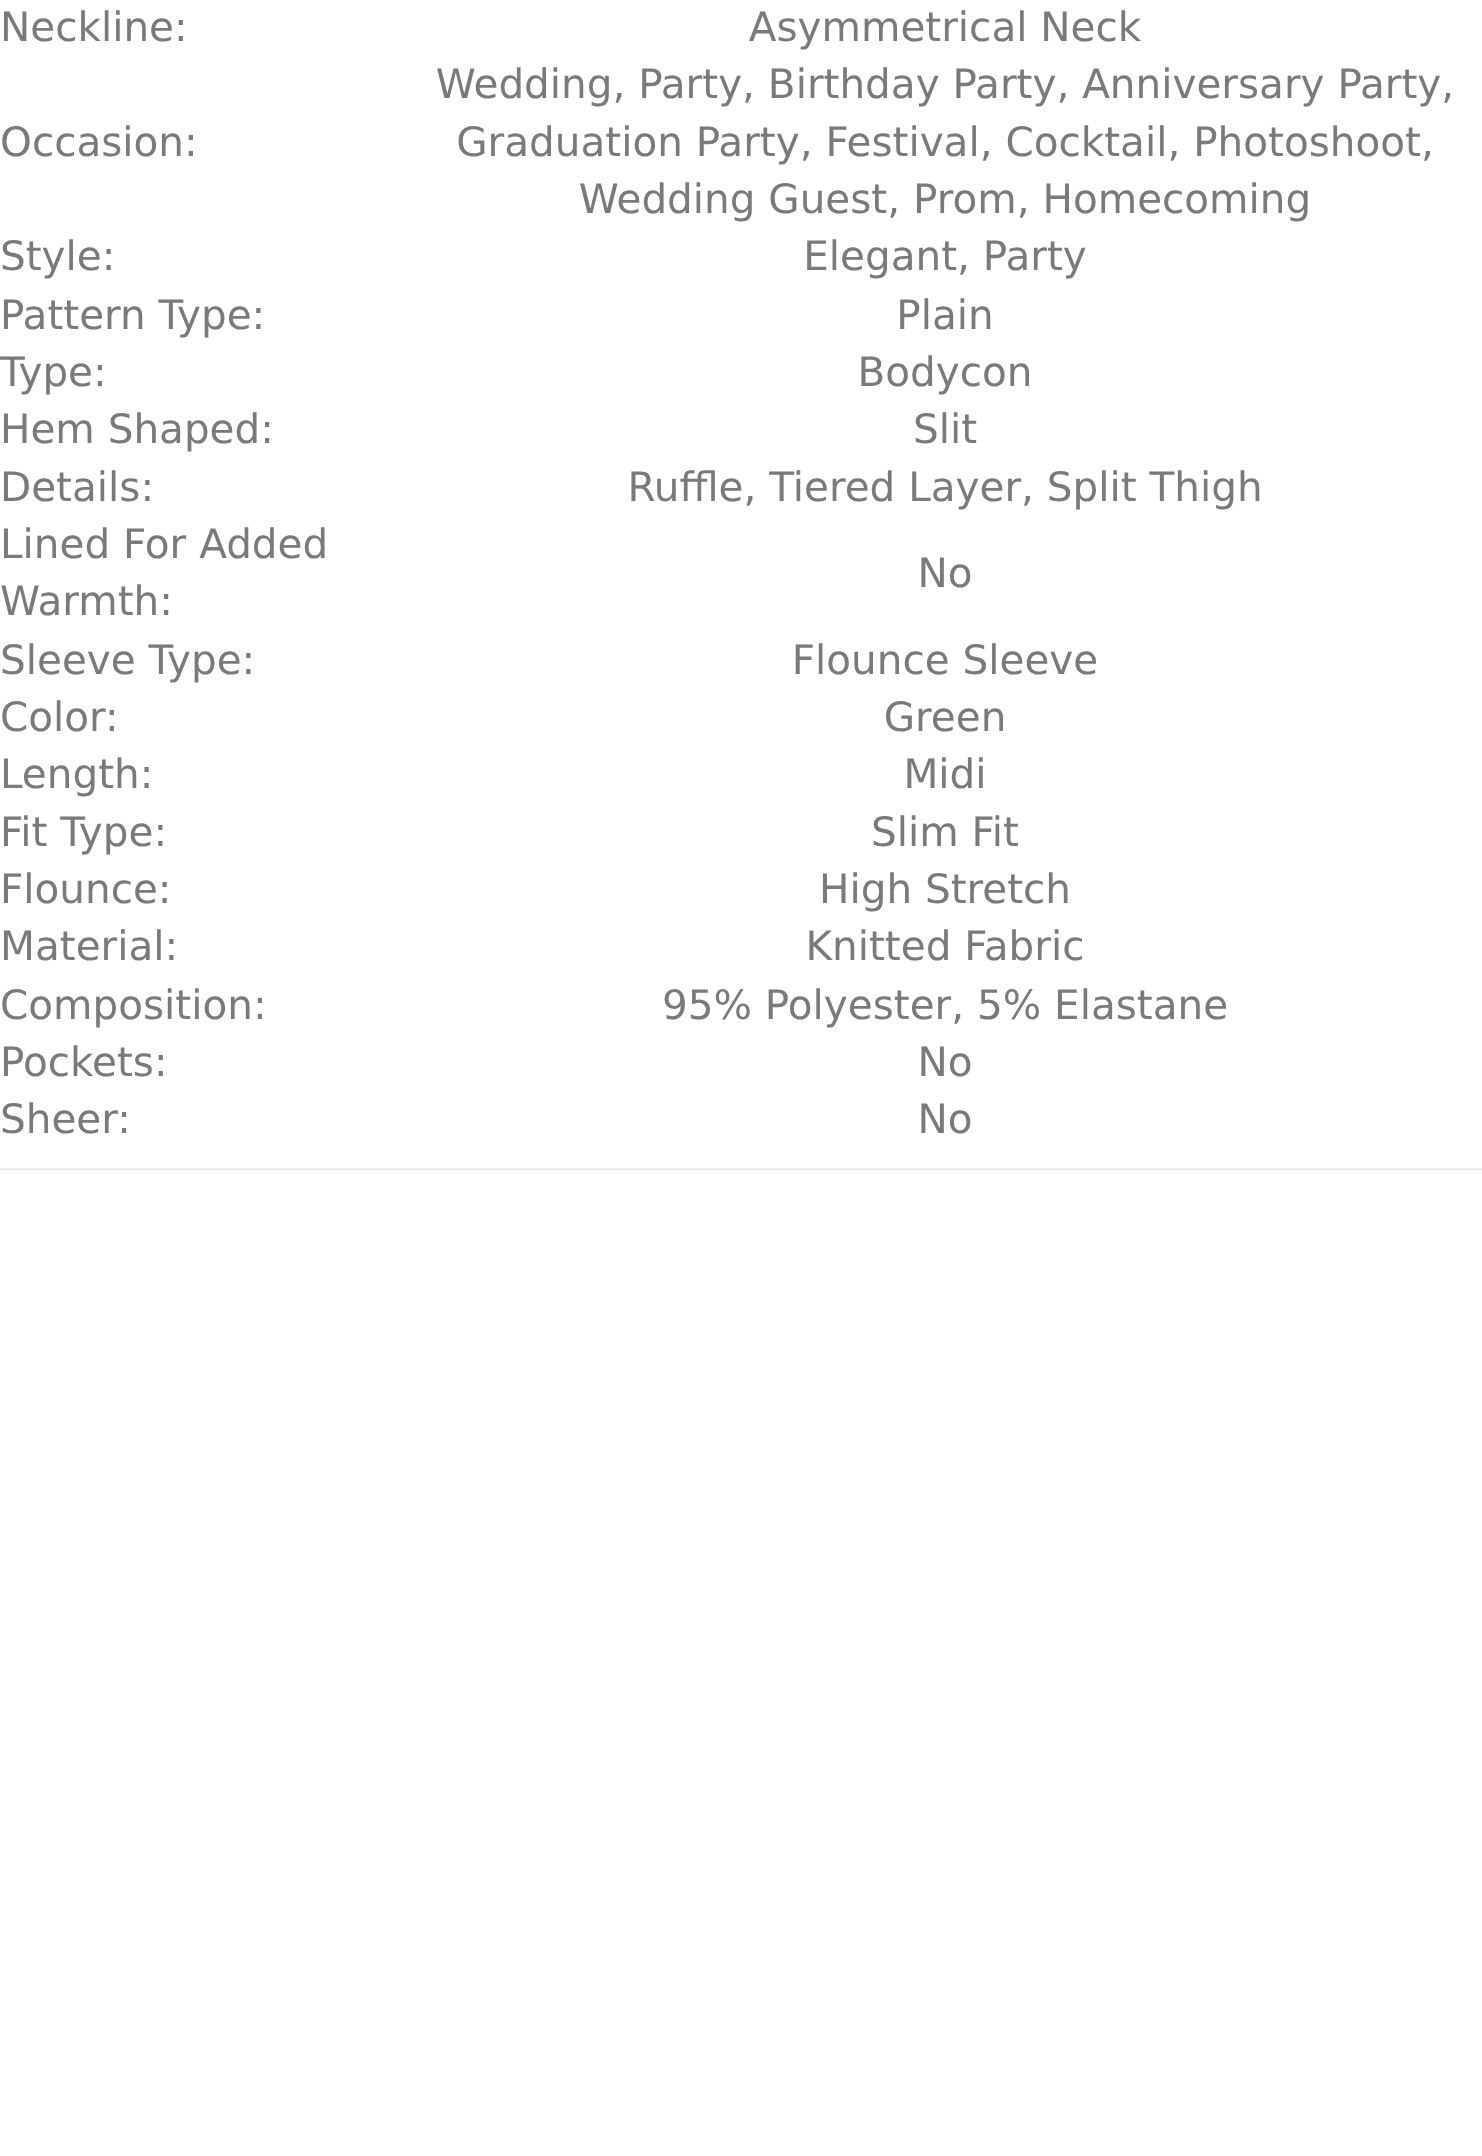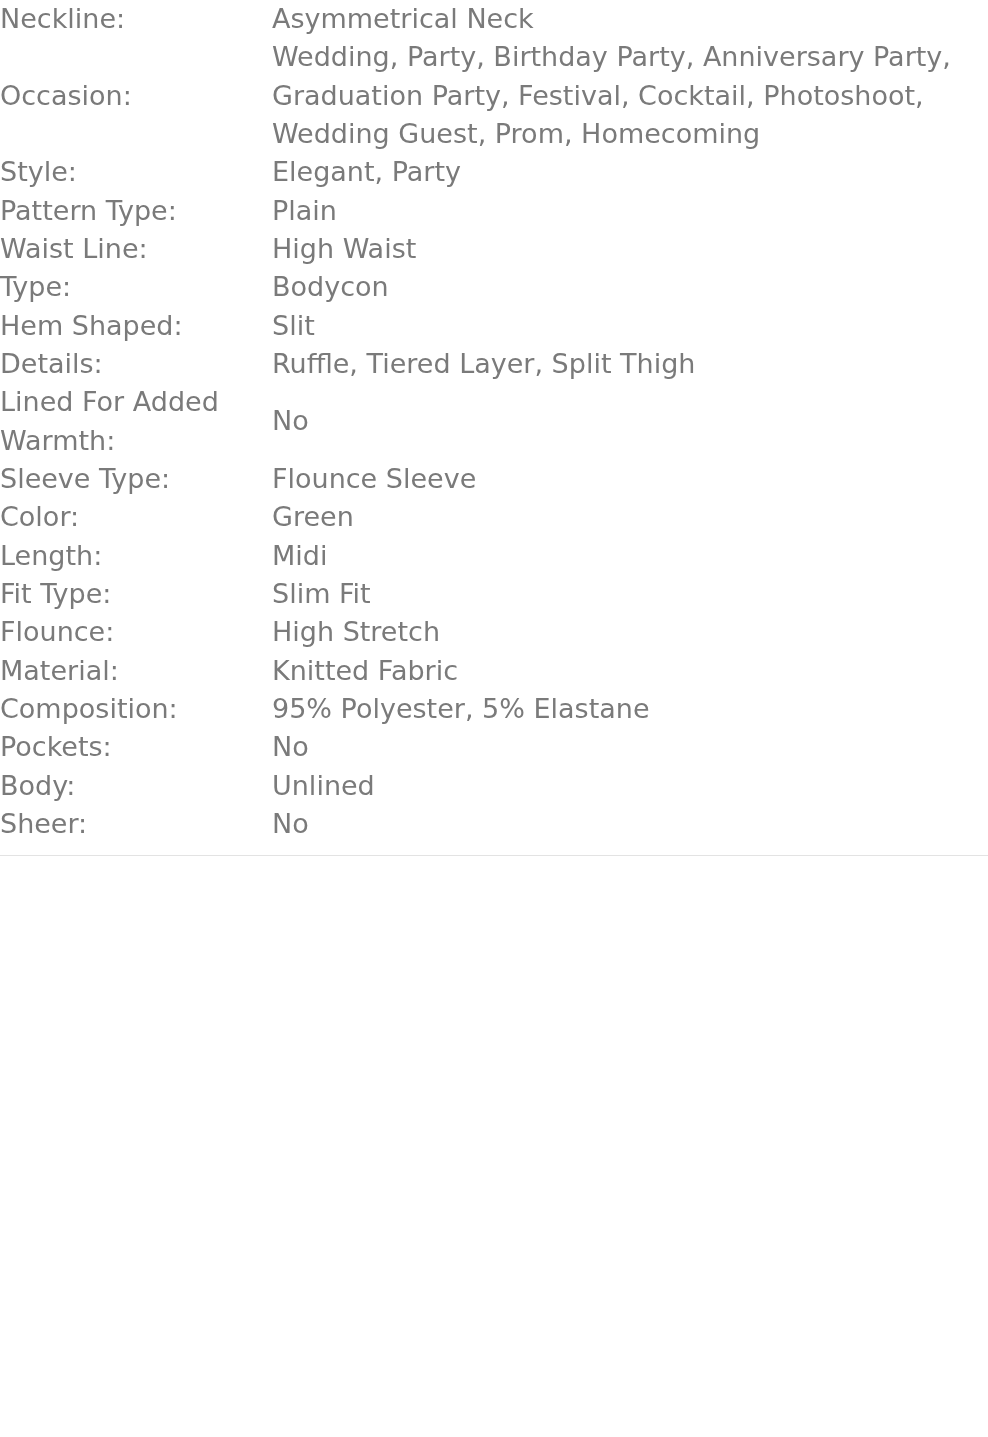--- a/index.html
+++ b/index.html
@@ -37,20 +37,21 @@
     font-weight: 400;
     box-sizing: border-box;
   }
   .value-cell {
     padding: 13px 32px 13px 0;
     font-size: 27px;
     line-height: 1.42;
     color: #7a7a7a;
     font-weight: 400;
     box-sizing: border-box;
+    text-align: center;
   }
   .bottom-rule {
     width: 988px;
     height: 1px;
     background: #e3e3e3;
     margin-top: 12px;
   }
 </style>
 </head>
 <body>
@@ -71,24 +72,20 @@
     <tr class="spec-row">
       <td class="label-cell">Style:</td>
       <td class="value-cell">Elegant, Party</td>
     </tr>
 
     <tr class="spec-row">
       <td class="label-cell">Pattern Type:</td>
       <td class="value-cell">Plain</td>
     </tr>
 
-    <tr class="spec-row">
-      <td class="label-cell">Waist Line:</td>
-      <td class="value-cell">High Waist</td>
-    </tr>
 
     <tr class="spec-row">
       <td class="label-cell">Type:</td>
       <td class="value-cell">Bodycon</td>
     </tr>
 
     <tr class="spec-row">
       <td class="label-cell">Hem Shaped:</td>
       <td class="value-cell">Slit</td>
     </tr>
@@ -138,24 +135,20 @@
       <td class="label-cell">Composition:</td>
       <td class="value-cell">95% Polyester, 5% Elastane</td>
     </tr>
 
 
     <tr class="spec-row">
       <td class="label-cell">Pockets:</td>
       <td class="value-cell">No</td>
     </tr>
 
-    <tr class="spec-row">
-      <td class="label-cell">Body:</td>
-      <td class="value-cell">Unlined</td>
-    </tr>
 
     <tr class="spec-row">
       <td class="label-cell">Sheer:</td>
       <td class="value-cell">No</td>
     </tr>
 
   </tbody>
 </table>
 
 <div class="bottom-rule"></div>

